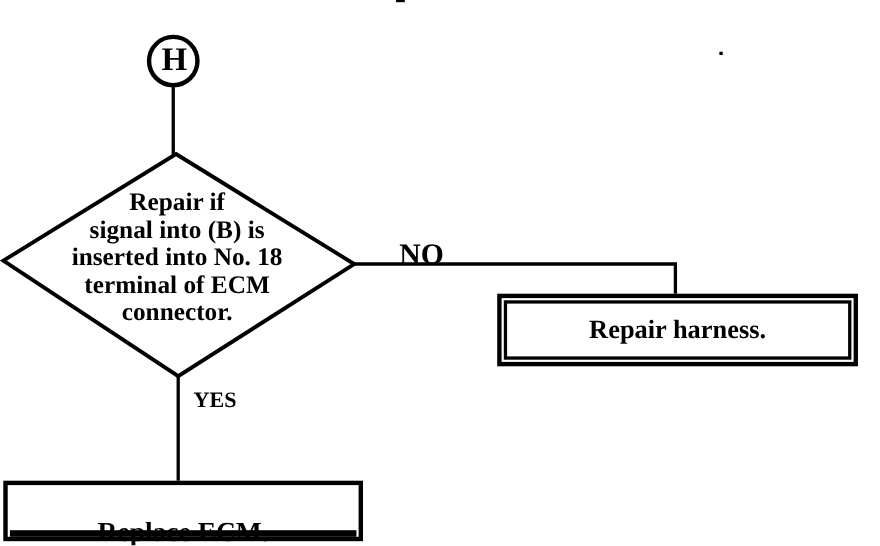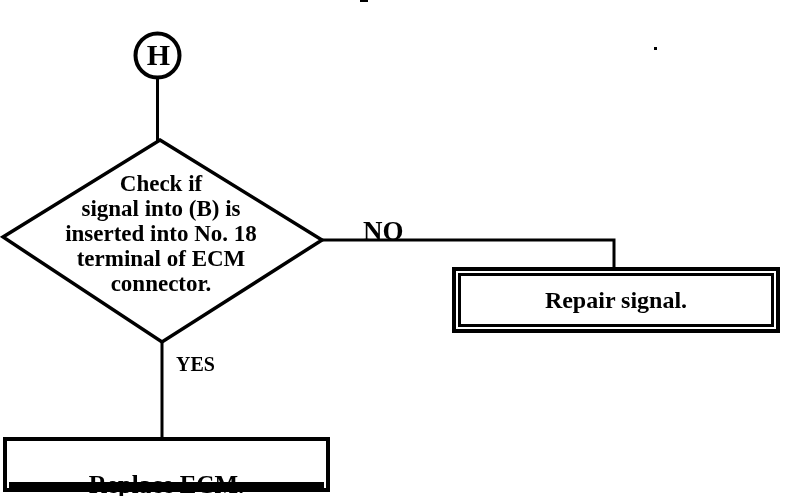--- a/index.html
+++ b/index.html
@@ -114,31 +114,31 @@
 
     <line x1="162" y1="342" x2="162" y2="438" stroke="#000000" stroke-width="3"></line>
   </svg>
 
   <div class="speck speck-top"></div>
   <div class="speck speck-dot"></div>
 
   <div class="txt h-label">H</div>
 
   <div class="decision-text">
-    <span>Check if</span>
+    <span>Repair if</span>
     <span>signal into (B) is</span>
     <span>inserted into No. 18</span>
     <span>terminal of ECM</span>
     <span>connector.</span>
   </div>
 
   <div class="txt no-label">NO</div>
   <div class="txt yes-label">YES</div>
 
   <div class="dbox repair-box">
-    <div class="dbox-inner">Repair signal.</div>
+    <div class="dbox-inner">Repair harness.</div>
   </div>
 
   <div class="dbox replace-box">
     <div class="dbox-inner">Replace ECM.</div>
   </div>
 
 </div>
 
 </body></html>

